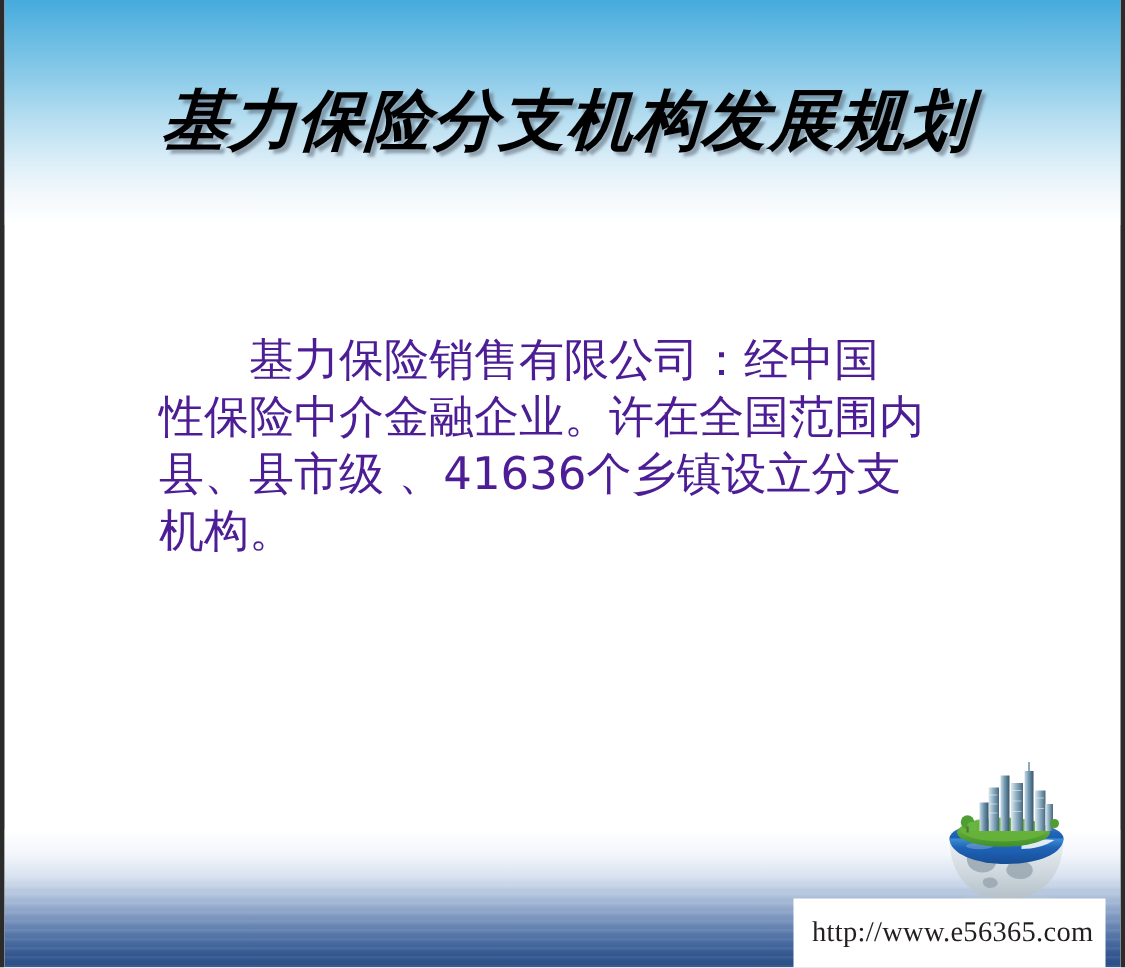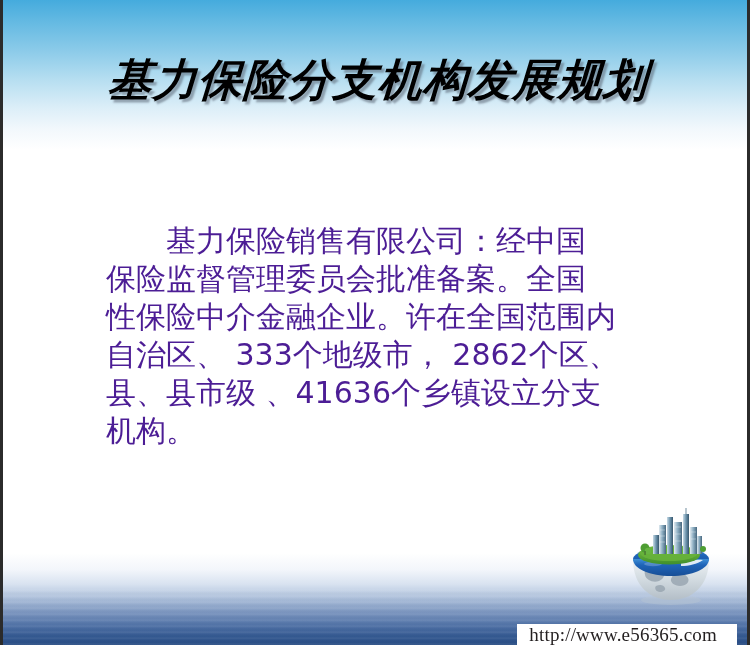--- a/index.html
+++ b/index.html
@@ -125,22 +125,22 @@
     height: 104px;
     z-index: 6;
   }
   .globe svg { display:block; width:100%; height:100%; }
 
   
   .watermark {
     position: absolute;
     right: 10px;
     bottom: 0px;
-    height: 21px;
-    padding: 0 20px 0 12px;
+    height: 46px;
+    padding: 0 8px 0 12px;
     background: #ffffff;
     display: flex;
     align-items: center;
     z-index: 9;
   }
   .watermark span {
     font-family: "Liberation Serif", "DejaVu Serif", serif;
     font-size: 19px;
     color: #231f20;
     letter-spacing: .2px;
@@ -156,23 +156,21 @@
   <div class="water">
     <div class="water-ripples"></div>
   </div>
 
   <div class="title-wrap">
     <div class="slide-title">基力保险分支机构发展规划</div>
   </div>
 
   <div class="body-copy">
     <p>　　基力保险销售有限公司：经中国</p>
-    <p>保险监督管理委员会批准备案。全国</p>
     <p>性保险中介金融企业。许在全国范围内</p>
-    <p>自治区、 333个地级市， 2862个区、</p>
     <p>县、县市级 、41636个乡镇设立分支</p>
     <p>机构。</p>
   </div>
 
   <div class="globe">
     <svg viewBox="0 0 96 104" xmlns="http://www.w3.org/2000/svg" aria-hidden="true">
       <defs>
         <linearGradient id="oceanG" x1="0" y1="0" x2="0" y2="1">
           <stop offset="0%" stop-color="#3e8fd6"></stop>
           <stop offset="35%" stop-color="#1f64b8"></stop>

